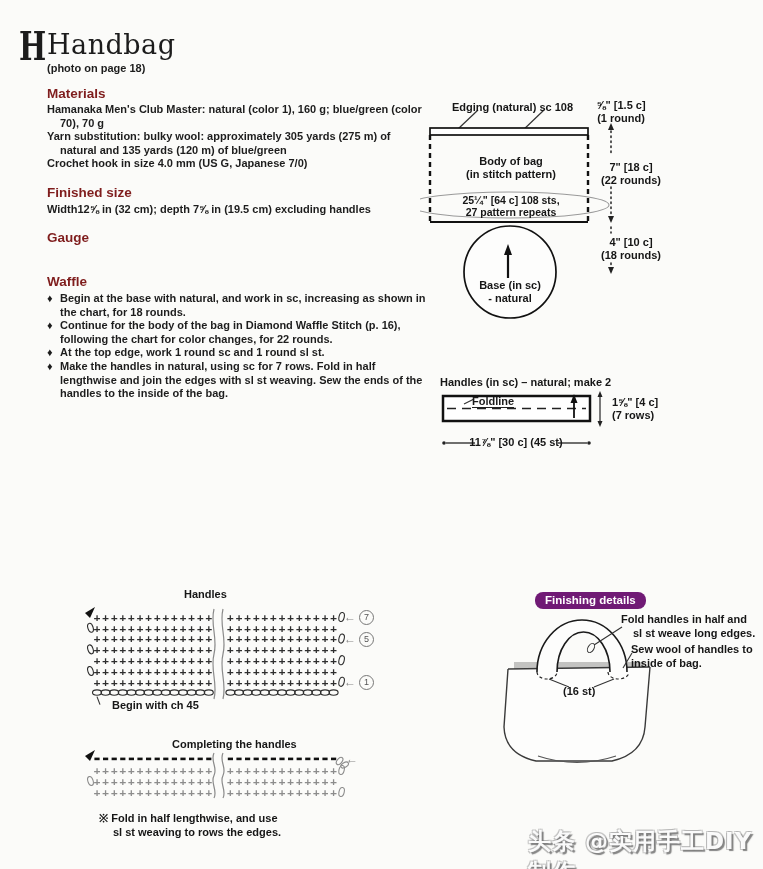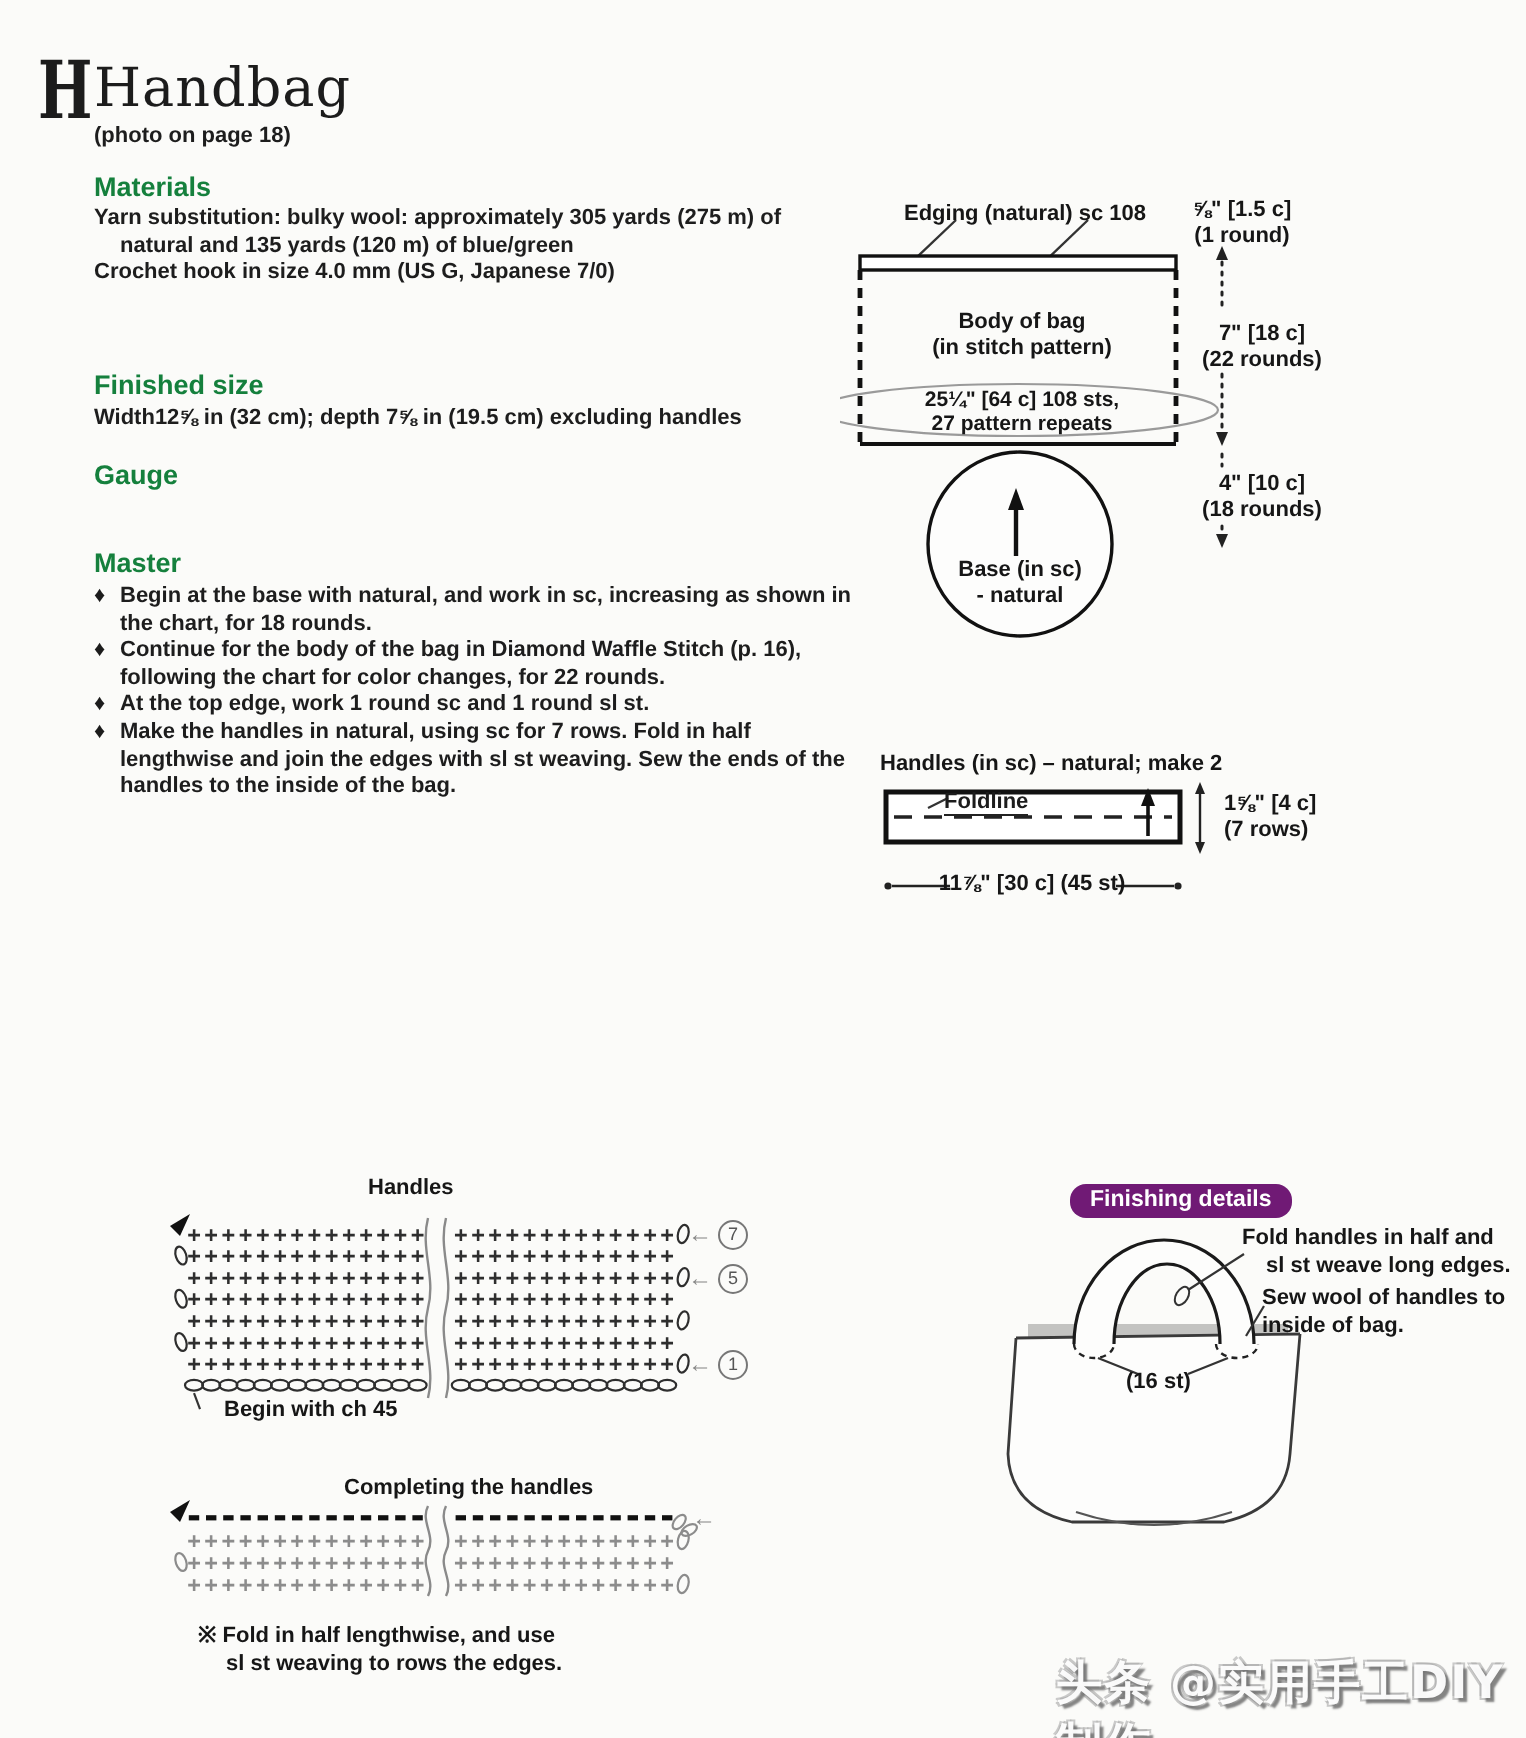--- a/index.html
+++ b/index.html
@@ -1,20 +1,20 @@
 <!DOCTYPE html>
 <html><head>
 <meta charset="utf-8">
 <style>
   html,body{margin:0;padding:0;}
   #page{position:relative;width:763px;height:869px;background:#fbfbf9;overflow:hidden;
         font-family:"Liberation Sans",sans-serif;color:#1c1c1c;}
   .abs{position:absolute;}
   .body-text{font-size:11px;font-weight:bold;line-height:13.6px;color:#1d1d1d;}
-  .heading{font-size:13.5px;font-weight:bold;color:#15803d;}
+  .heading{font-size:13.5px;font-weight:bold;color:#7f1d1d;}
   .hang{padding-left:13px;text-indent:-13px;}
   .bullet-row{display:flex;align-items:flex-start;}
   .bullet-ic{width:13px;flex:0 0 13px;font-size:11px;line-height:13.6px;}
   .center{text-align:center;}
   .dlabel{font-size:11px;font-weight:bold;line-height:12.5px;color:#161616;}
   .dlabel-sm{font-size:10.5px;font-weight:bold;line-height:12px;color:#161616;}
   #monogram{font-family:"DejaVu Serif",serif;font-size:40px;font-weight:bold;
             transform:scaleX(0.72);transform-origin:left top;line-height:1;}
   #main-title{font-family:"DejaVu Serif",serif;font-size:27px;letter-spacing:0.5px;line-height:1;}
   #finishing-badge{background:#701a75;color:#fff;font-size:11.5px;font-weight:bold;
@@ -33,30 +33,31 @@
 <body>
 
 <div id="page">
 
   <div class="abs" style="left:19px;top:26px;" id="monogram">H</div>
   <div class="abs" style="left:47px;top:31px;" id="main-title">Handbag</div>
   <div class="abs body-text" style="left:47px;top:62px;">(photo on page 18)</div>
 
   <div class="abs heading" style="left:47px;top:86px;">Materials</div>
   <div class="abs" style="left:47px;top:103px;width:378px;">
+    <div class="body-text hang">Hamanaka Men's Club Master: natural (color 1), 160 g; blue/green (color 70), 70 g</div>
     <div class="body-text hang">Yarn substitution: bulky wool: approximately 305 yards (275 m) of natural and 135 yards (120 m) of blue/green</div>
     <div class="body-text hang">Crochet hook in size 4.0 mm (US G, Japanese 7/0)</div>
   </div>
 
   <div class="abs heading" style="left:47px;top:185px;">Finished size</div>
   <div class="abs body-text" style="left:47px;top:203px;width:395px;">Width12⅝ in (32 cm); depth 7⅝ in (19.5 cm) excluding handles</div>
 
   <div class="abs heading" style="left:47px;top:230px;">Gauge</div>
 
-  <div class="abs heading" style="left:47px;top:274px;">Master</div>
+  <div class="abs heading" style="left:47px;top:274px;">Waffle</div>
   <div class="abs" style="left:47px;top:292px;width:382px;">
     <div class="bullet-row">
       <span class="bullet-ic">♦</span>
       <span class="body-text">Begin at the base with natural, and work in sc, increasing as shown in the chart, for 18 rounds.</span>
     </div>
     <div class="bullet-row">
       <span class="bullet-ic">♦</span>
       <span class="body-text">Continue for the body of the bag in Diamond Waffle Stitch (p. 16), following the chart for color changes, for 22 rounds.</span>
     </div>
     <div class="bullet-row">

